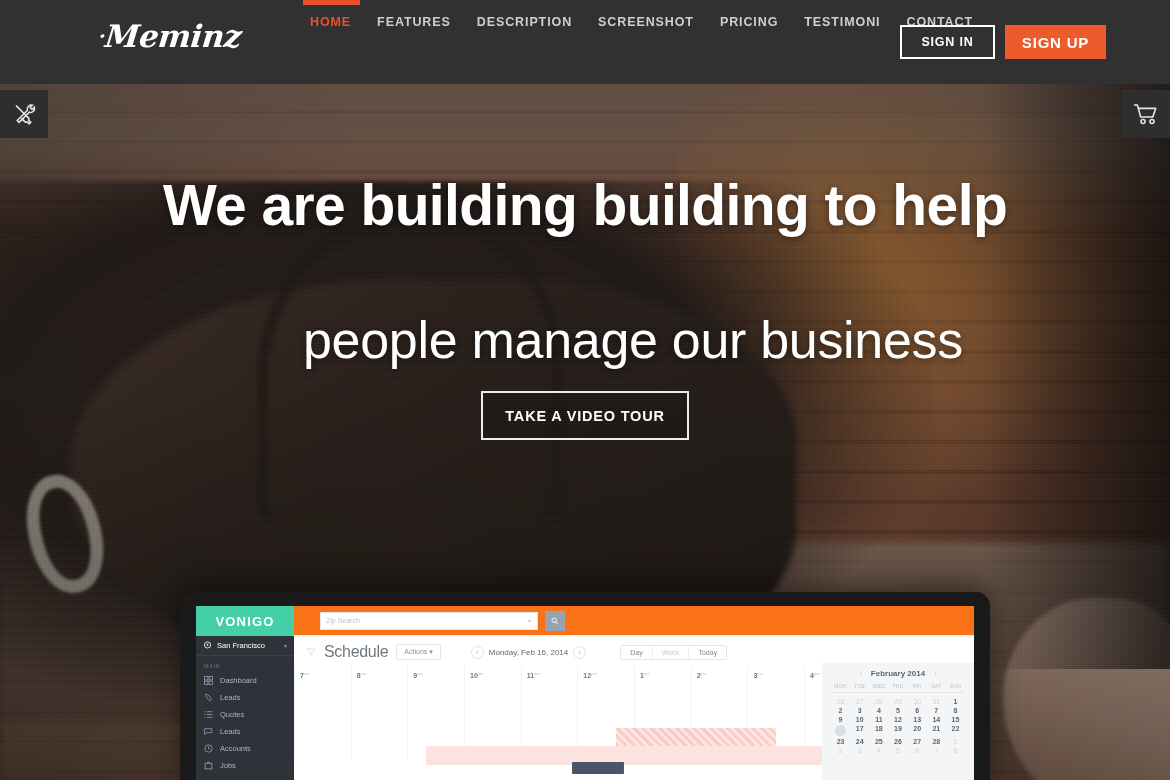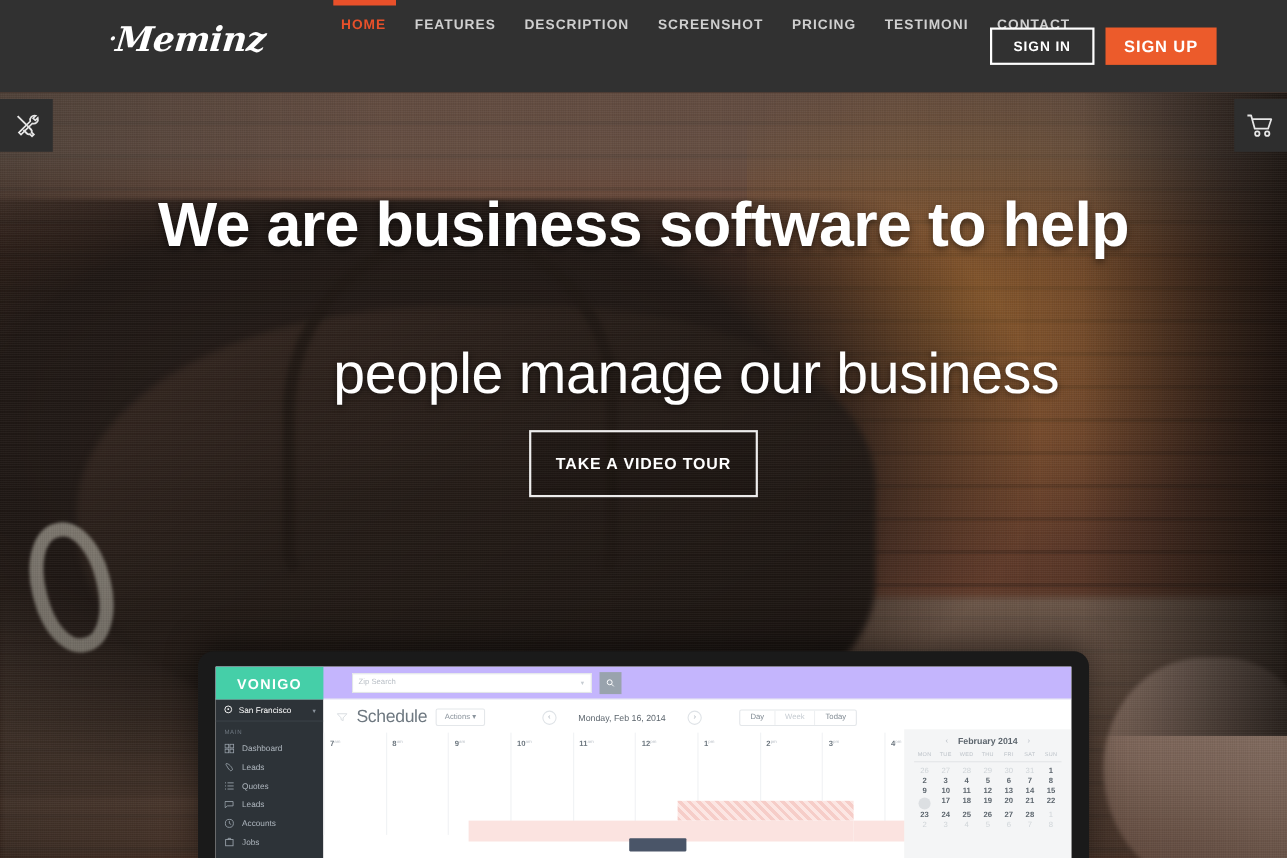--- a/index.html
+++ b/index.html
@@ -142,21 +142,21 @@
     font-size: 52px; font-weight: 300; line-height: 58px;
     letter-spacing: -0.3px;
     text-shadow: 0 2px 7px rgba(0,0,0,.45);
     margin-left: 48px;
   }
   .cta-row {
     position: absolute; top: 391px; left: 0; width: 100%;
     display: flex; justify-content: center; gap: 14px;
   }
   .btn-tour {
-    width: 208px; height: 61px; background: rgba(0,0,0,.12);
+    width: 208px; height: 49px; background: rgba(0,0,0,.12);
     border: 2px solid rgba(255,255,255,.92); color: #fff;
     font-size: 14.5px; font-weight: bold; letter-spacing: 0.8px;
     cursor: pointer; font-family: "Liberation Sans", sans-serif;
   }
   .btn-register {
     width: 203px; height: 49px; background: #ec5b2b; border: none; color: #fff;
     font-size: 14.5px; font-weight: bold; letter-spacing: 0.8px;
     cursor: pointer; font-family: "Liberation Sans", sans-serif;
   }
 
@@ -166,21 +166,21 @@
     background: #1a1a1a; border-radius: 14px 14px 0 0;
     padding: 14px 16px 0 16px; z-index: 15;
     box-shadow: 0 -8px 30px rgba(0,0,0,.45);
   }
   .screen {
     width: 100%; height: 100%; background: #fff; overflow: hidden;
     position: relative; font-family: "Liberation Sans", sans-serif;
   }
 
   
-  .app-topbar { display: flex; height: 30px; background: #c4b5fd; border-bottom: 1px solid #eceef0; }
+  .app-topbar { display: flex; height: 30px; background: #f97316; border-bottom: 1px solid #eceef0; }
   .app-logo {
     width: 98px; height: 30px; background: #45cfa8; color: #fff;
     display: flex; align-items: center; justify-content: center;
     font-size: 13px; font-weight: bold; letter-spacing: 1.2px;
   }
   .app-topbar-right { flex: 1; display: flex; align-items: center; padding: 0 6px; gap: 8px; }
   .zip-search {
     display: flex; align-items: center; margin-left: 20px;
     width: 218px; height: 18px; border: 1px solid #e2e5e8; background: #fff;
     font-size: 7px; color: #b9bfc6; padding: 0 5px; position: relative;
@@ -223,21 +223,21 @@
   }
   .side-ico { width: 9px; height: 9px; flex-shrink: 0; }
 
   .app-main { flex: 1; background: #fff; position: relative; overflow: hidden; }
   .sched-head { display: flex; align-items: center; padding: 7px 12px 5px; gap: 8px; }
   .sched-title { font-size: 16px; color: #6e7880; font-weight: 300; letter-spacing: -0.3px; }
   .actions-btn {
     border: 1px solid #e4e7ea; border-radius: 2px; font-size: 7px; color: #8b949d;
     padding: 3px 7px;
   }
-  .date-nav { margin-left: 44px; display: flex; align-items: center; gap: 20px; }
+  .date-nav { margin-left: 22px; display: flex; align-items: center; gap: 5px; }
   .circ-btn {
     width: 13px; height: 13px; border-radius: 50%; border: 1px solid #dfe3e7;
     color: #a7afb7; font-size: 7px; display: flex; align-items: center; justify-content: center;
   }
   .date-text { font-size: 8px; color: #5d666e; }
   .view-btns { margin-left: 26px; display: flex; border: 1px solid #e4e7ea; border-radius: 2px; }
   .view-btn { font-size: 7px; color: #7e8891; padding: 3px 9px; }
   .view-btn.mid { color: #c6ccd2; border-left: 1px solid #eef0f2; border-right: 1px solid #eef0f2; }
 
   .grid-wrap { display: flex; position: relative; }
@@ -292,21 +292,21 @@
     <div class="bg-bag2"></div>
     <div class="bg-strap"></div>
     <div class="bg-carabiner"></div>
     <div class="bg-hand"></div>
     <div class="bg-dark-r"></div>
     <div class="hero-scrim"></div>
     <div class="hero-dither"></div>
   </div>
 
   <div class="hero-content">
-    <div class="headline">We are business software to help</div>
+    <div class="headline">We are building building to help</div>
     <div class="subheadline">people manage our business</div>
     <div class="cta-row">
       <button class="btn-tour">TAKE A VIDEO TOUR</button>
     </div>
   </div>
 
   <div class="tablet">
     <div class="screen">
 
       <div class="app-topbar">

